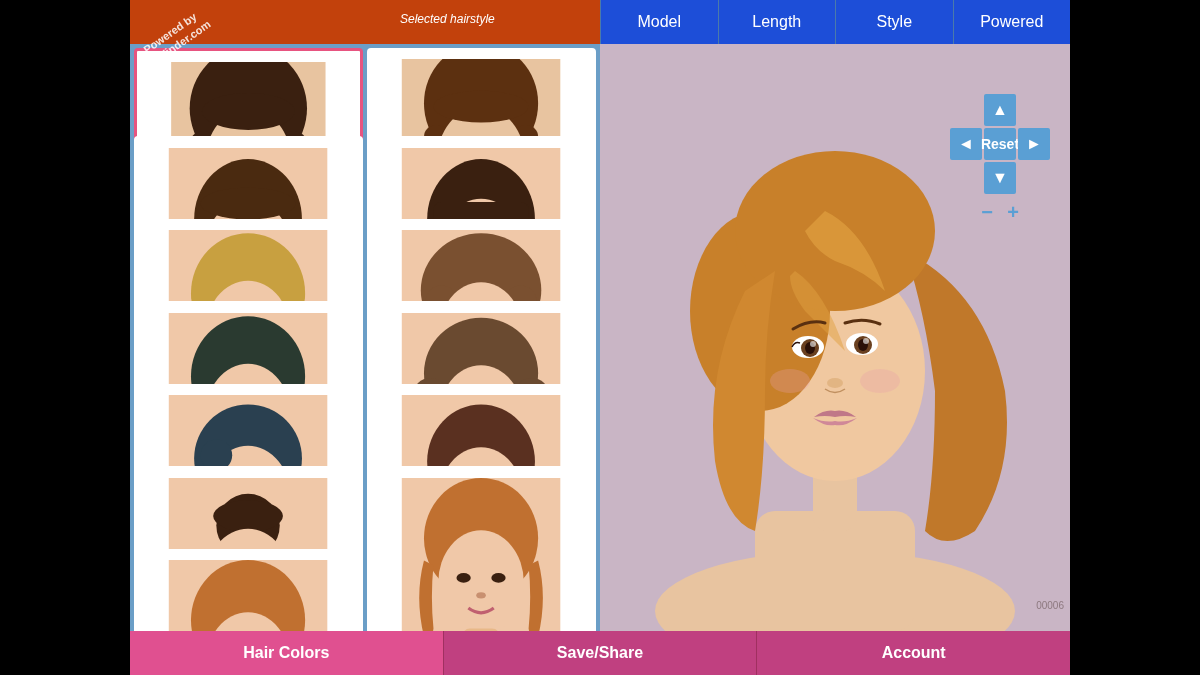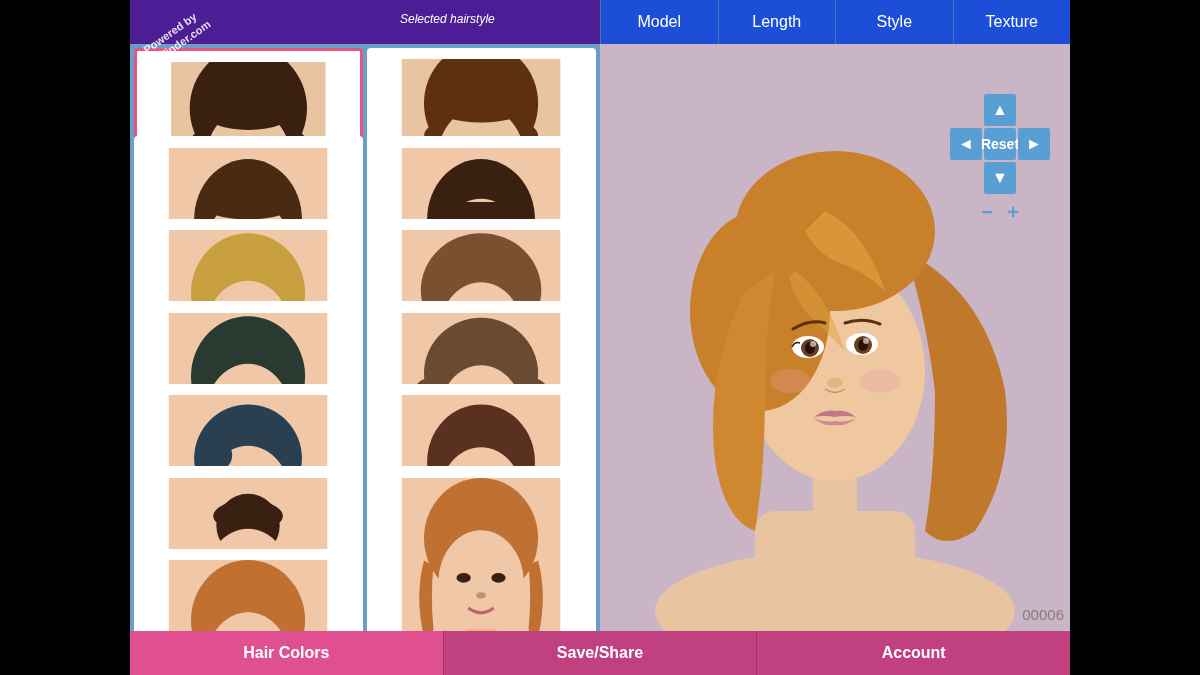--- a/index.html
+++ b/index.html
@@ -22,21 +22,21 @@
       flex-direction: column;
     }
     
     #top-nav {
       display: flex;
       height: 44px;
       background: #5a8ab8;
     }
     #top-nav-spacer {
       width: 470px;
-      background: #4c1d95;
+      background: #c2410c;
     }
     .top-nav-btn {
       flex: 1;
       display: flex;
       align-items: center;
       justify-content: center;
       color: white;
       font-size: 16px;
       font-weight: 500;
       cursor: pointer;
@@ -184,23 +184,23 @@
       width: 100%;
       height: 100%;
       display: flex;
       align-items: flex-end;
       justify-content: center;
     }
 
     
     #version {
       position: absolute;
-      bottom: 8px;
+      bottom: 20px;
       right: 6px;
-      font-size: 15px;
+      font-size: 10px;
       color: rgba(100,80,80,0.6);
     }
 
     
     #bottom-nav {
       display: flex;
       height: 44px;
       background: #c04080;
     }
     .bottom-nav-btn {
@@ -222,21 +222,21 @@
 
 <div id="app">
 
   <div id="top-nav">
     <div id="top-nav-spacer">
       <span style="display:block;padding:12px 8px 0 270px;font-size:12px;color:#fff;font-style:italic;">Selected hairstyle</span>
     </div>
     <div class="top-nav-btn">Model</div>
     <div class="top-nav-btn">Length</div>
     <div class="top-nav-btn">Style</div>
-    <div class="top-nav-btn">Texture</div>
+    <div class="top-nav-btn">Powered</div>
   </div>
 
   <div id="main">
 
     <div id="left-panel">
 
       <div id="watermark">
         <div id="watermark-text">
           <span>Powered by</span><br>
           <span>hairfinder.com</span>

